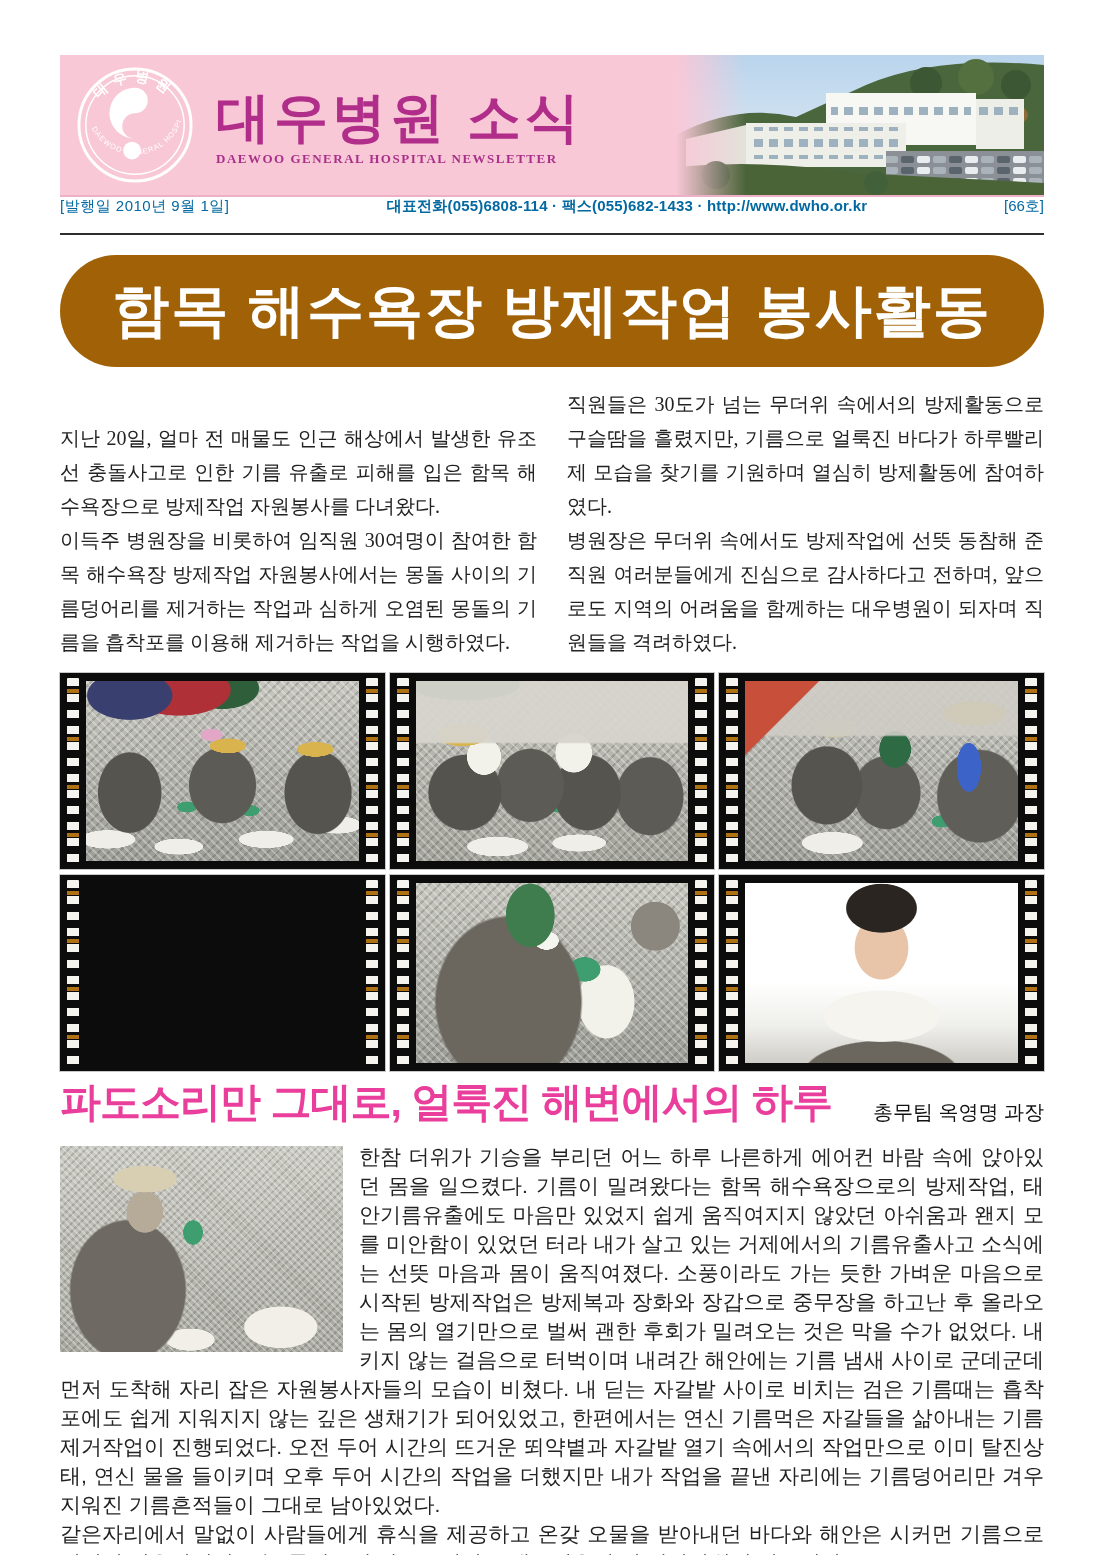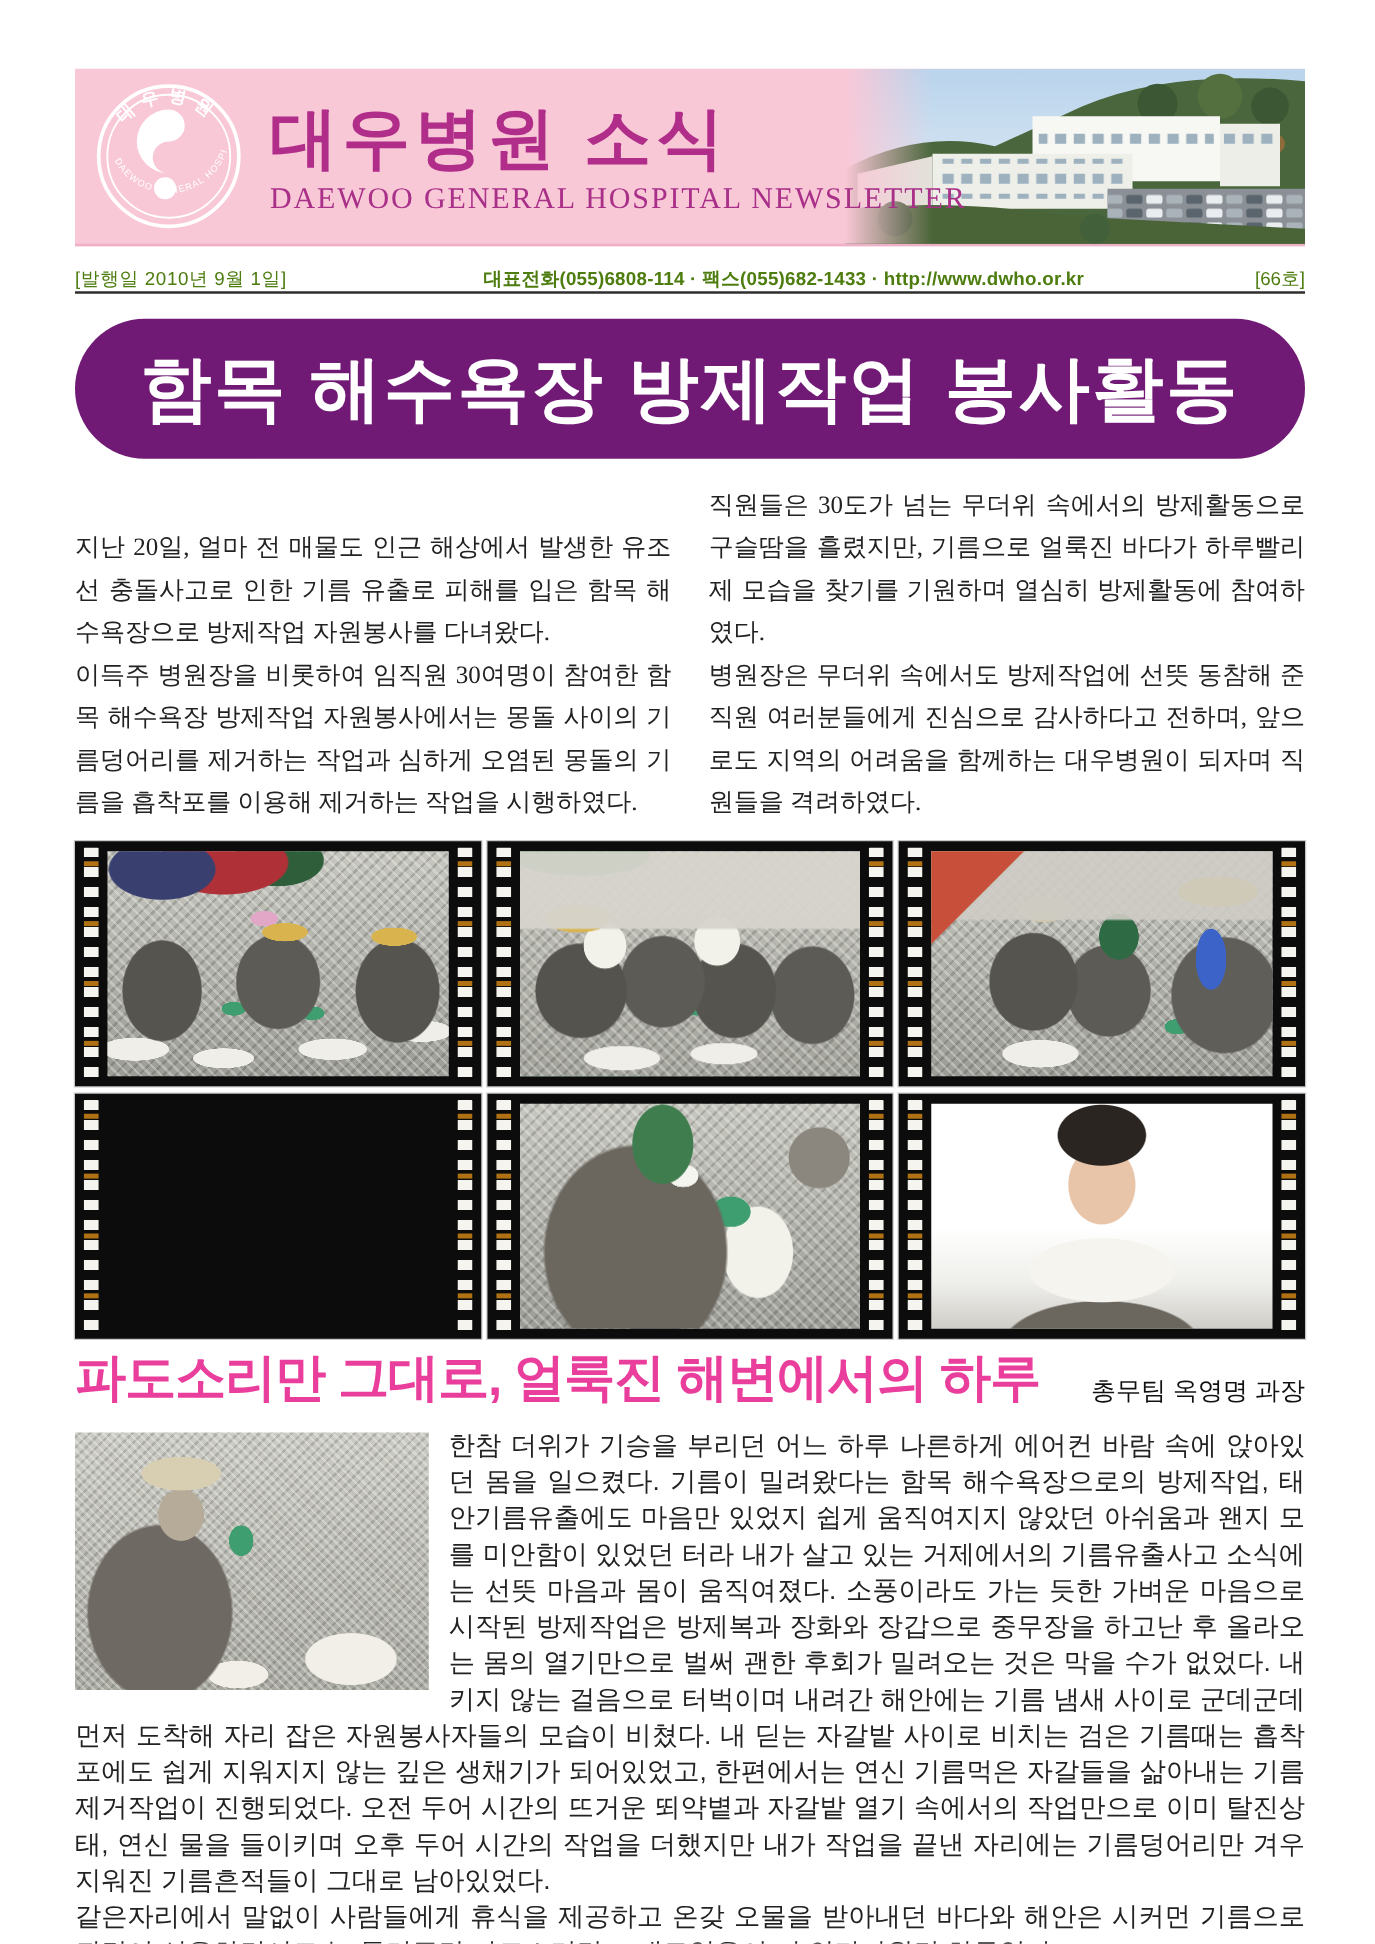--- a/index.html
+++ b/index.html
@@ -16,37 +16,37 @@
     height:142px; background:#f9c8d7; display:flex; align-items:center;
     border-bottom:2px solid #eeb0c6; position:relative; overflow:hidden;
   }
   .logo-wrap { flex:0 0 150px; display:flex; justify-content:center; align-items:center; }
   .mast-titles { flex:1 1 auto; padding-left:6px; z-index:2; }
   .mast-title {
     font-size:54px; font-weight:800; color:#b02d8a; letter-spacing:4px;
     line-height:1.05; margin-top:6px;
   }
   .mast-sub {
-    font-family:"Liberation Serif", serif; font-size:24px; color:#a93089;
-    letter-spacing:1.5px; margin-top:6px; white-space:nowrap;
+    font-family:"Liberation Serif", serif; font-size:13px; color:#a93089;
+    letter-spacing:1.5px; margin-top:6px; white-space:nowrap;font-weight:bold;
   }
   .mast-photo { position:absolute; right:0; top:0; width:368px; height:142px; }
 
   
   .meta-row {
-    display:flex; align-items:flex-end; height:38px;
-    border-bottom:2px solid #2e2e2e; font-size:15px; color:#4d7c0f;
+    display:flex; align-items:flex-start; height:38px;
+    border-bottom:2px solid #2e2e2e; font-size:15px; color:#0369a1;
   }
   .meta-left  { flex:0 0 220px; letter-spacing:.5px; }
   .meta-center{ flex:1 1 auto; text-align:center; font-weight:700; letter-spacing:.2px; }
   .meta-right { flex:0 0 70px; text-align:right; }
 
   
   .banner {
-    margin-top:20px; height:112px; background:#701a75; border-radius:56px;
+    margin-top:20px; height:112px; background:#a16207; border-radius:56px;
     display:flex; align-items:center; justify-content:center;
   }
   .banner h1 {
     color:#ffffff; font-size:57px; font-weight:800; letter-spacing:2px; white-space:nowrap;
   }
 
   
   .cols { display:flex; gap:30px; margin-top:20px;align-items:flex-end; }
   .col { flex:1 1 0; }
   .col p {

